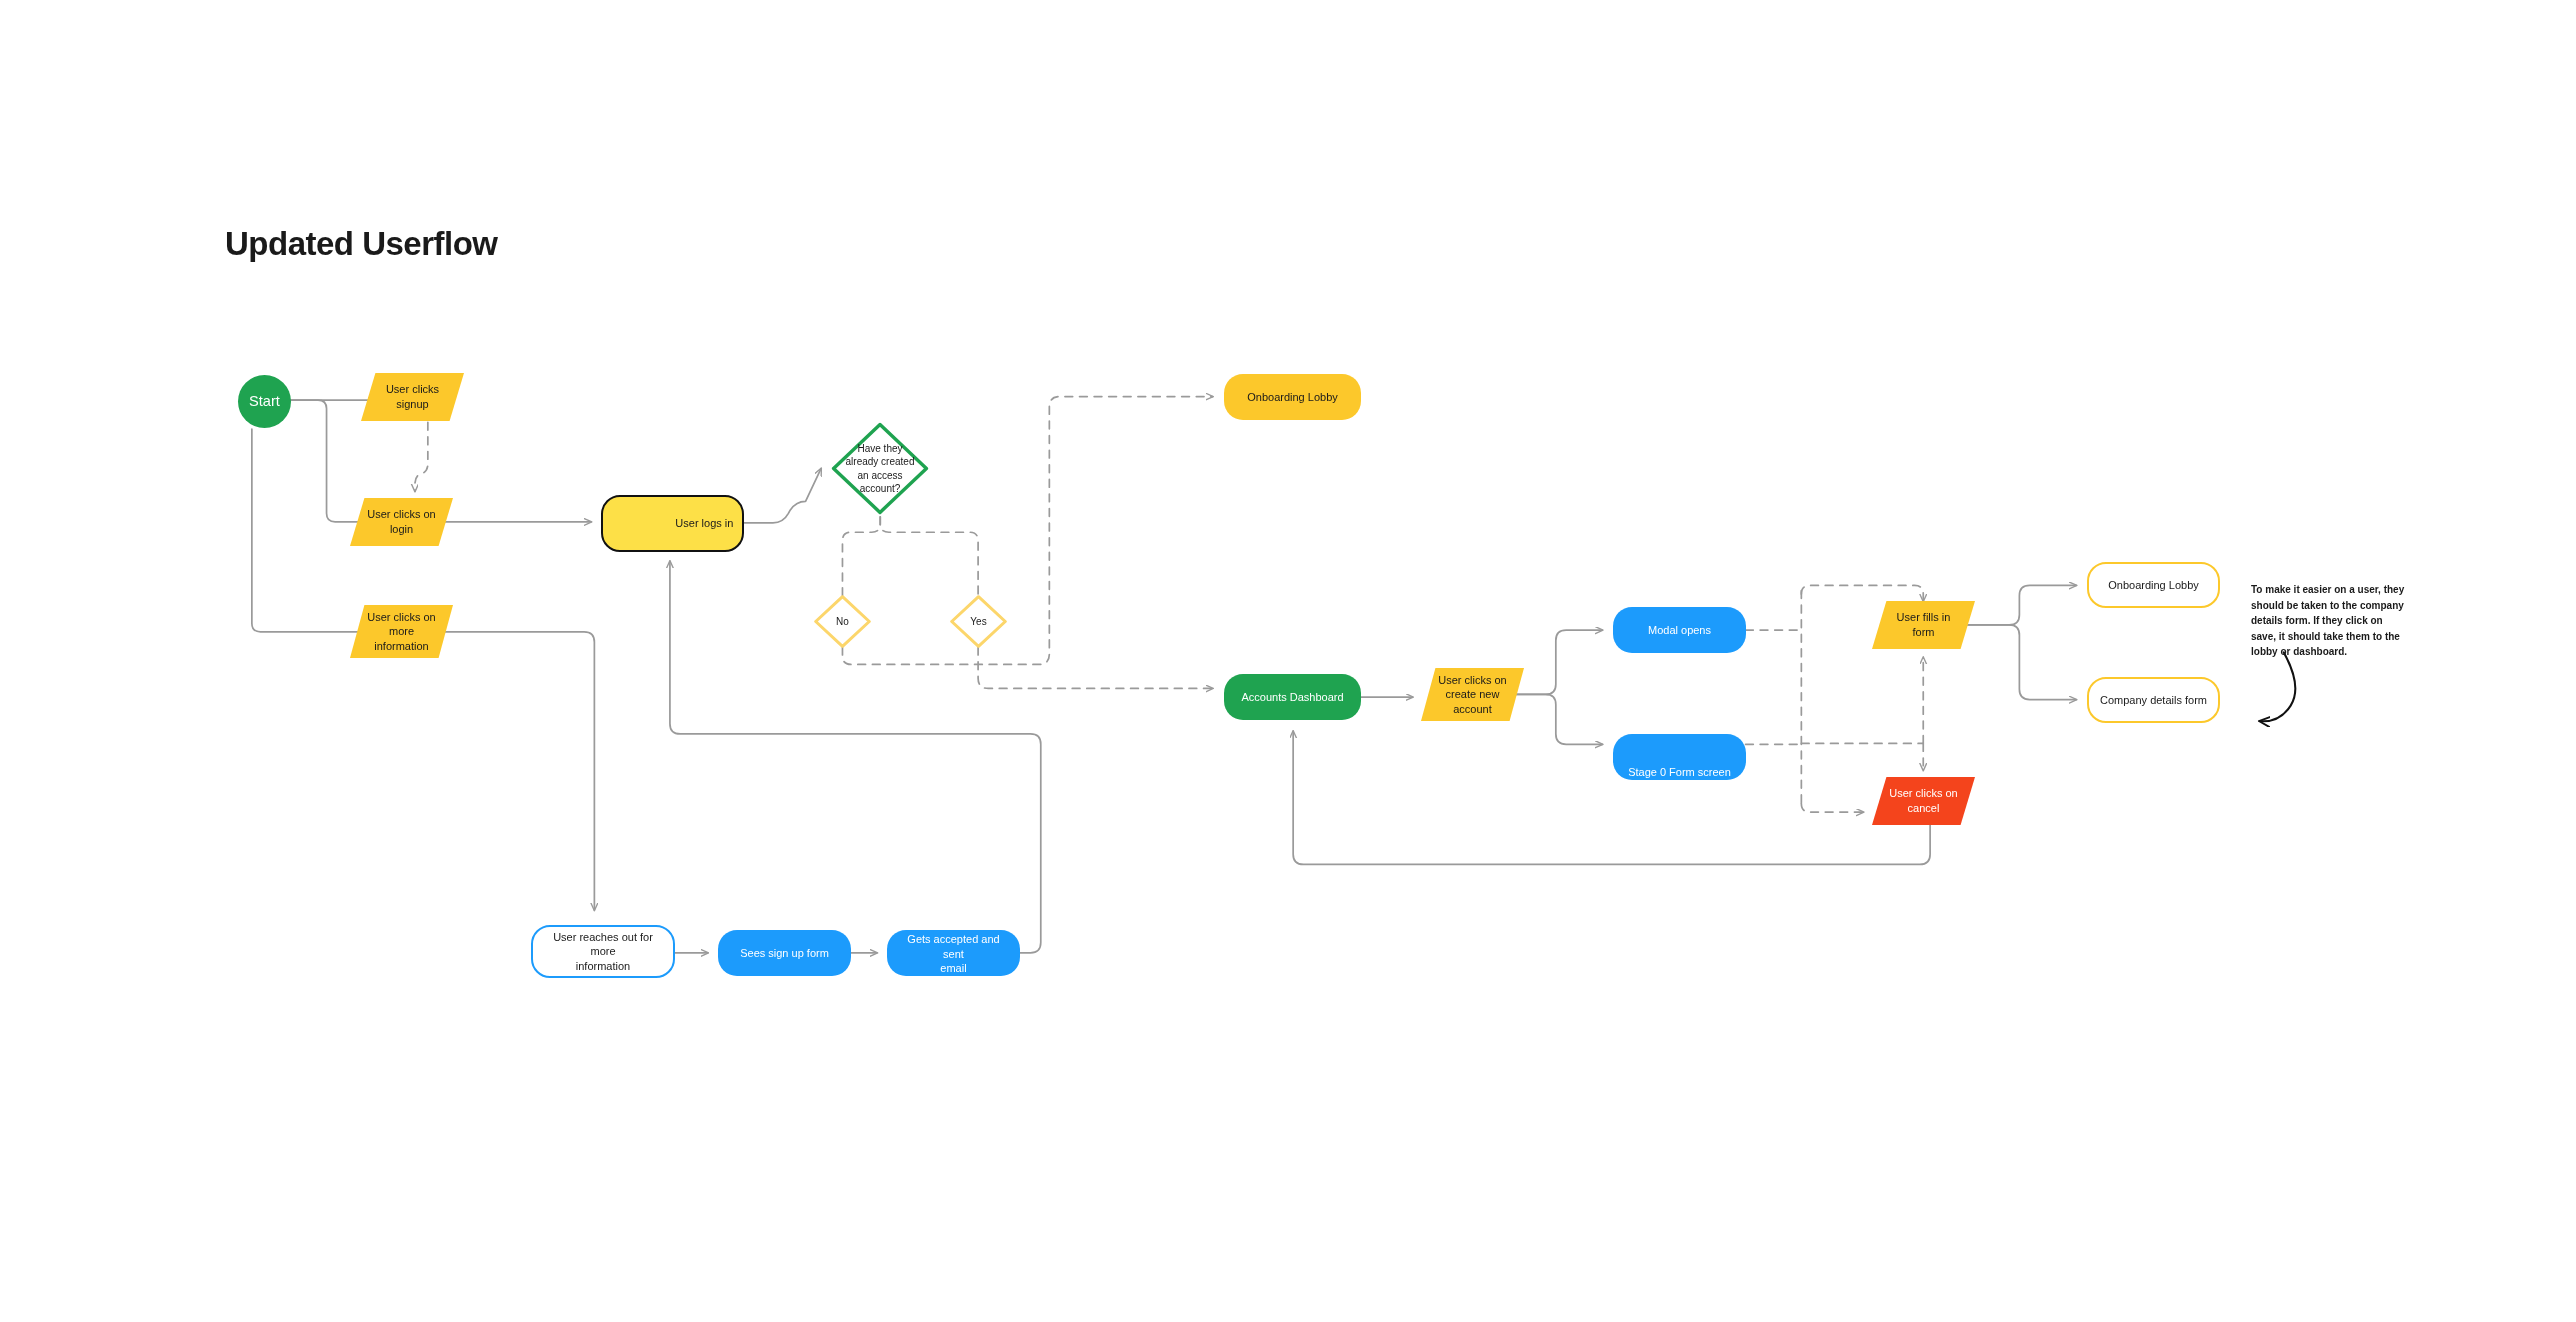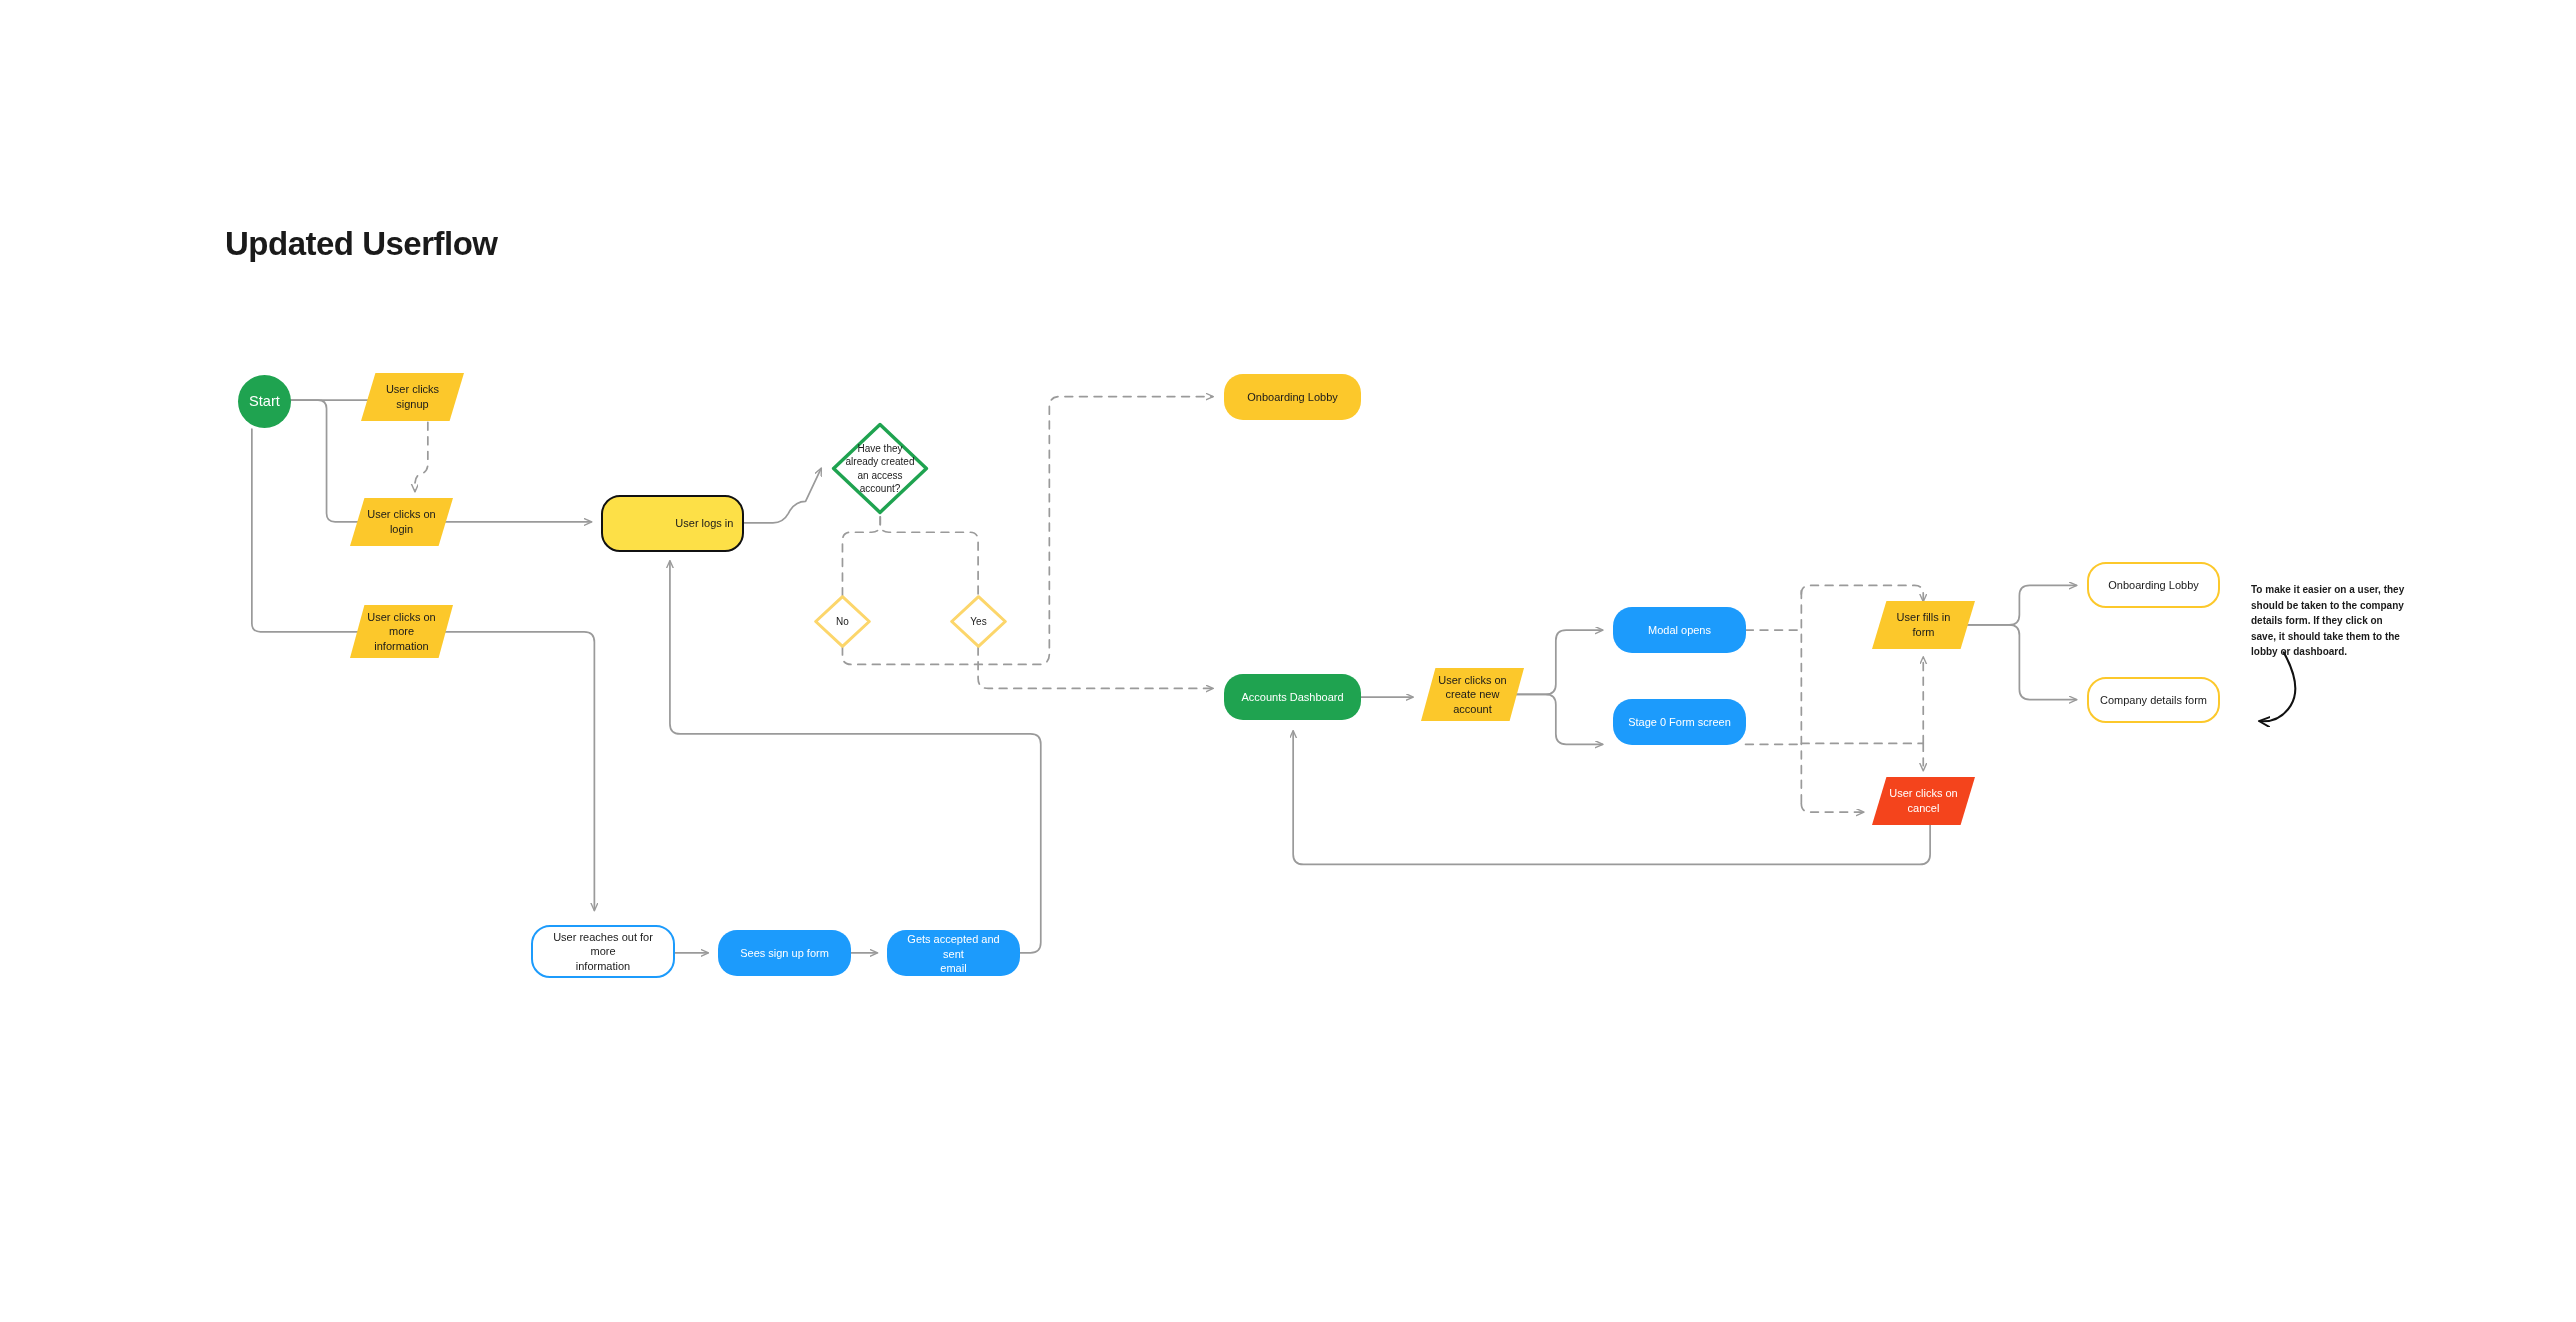--- a/index.html
+++ b/index.html
@@ -263,21 +263,21 @@
   <div class="node n-para fill-yellow" style="left:1421px; top:668px; width:103px; height:53px;">
     <span class="lbl">User clicks on
 create new
 account</span>
   </div>
 
   <div class="node n-round fill-blue" style="left:1613px; top:607px; width:133px; height:46px;">
     <span class="lbl">Modal opens</span>
   </div>
 
-  <div class="node n-round fill-blue" style="left:1613px; top:699px; width:133px; height:46px;">
+  <div class="node n-round fill-blue" style="left:1613px; top:734px; width:133px; height:46px;align-items:flex-end;">
     <span class="lbl">Stage 0 Form screen</span>
   </div>
 
   <div class="node n-para fill-yellow" style="left:1872px; top:601px; width:103px; height:48px;">
     <span class="lbl">User fills in
 form</span>
   </div>
 
   <div class="node n-para fill-red" style="left:1872px; top:777px; width:103px; height:48px;">
     <span class="lbl">User clicks on

